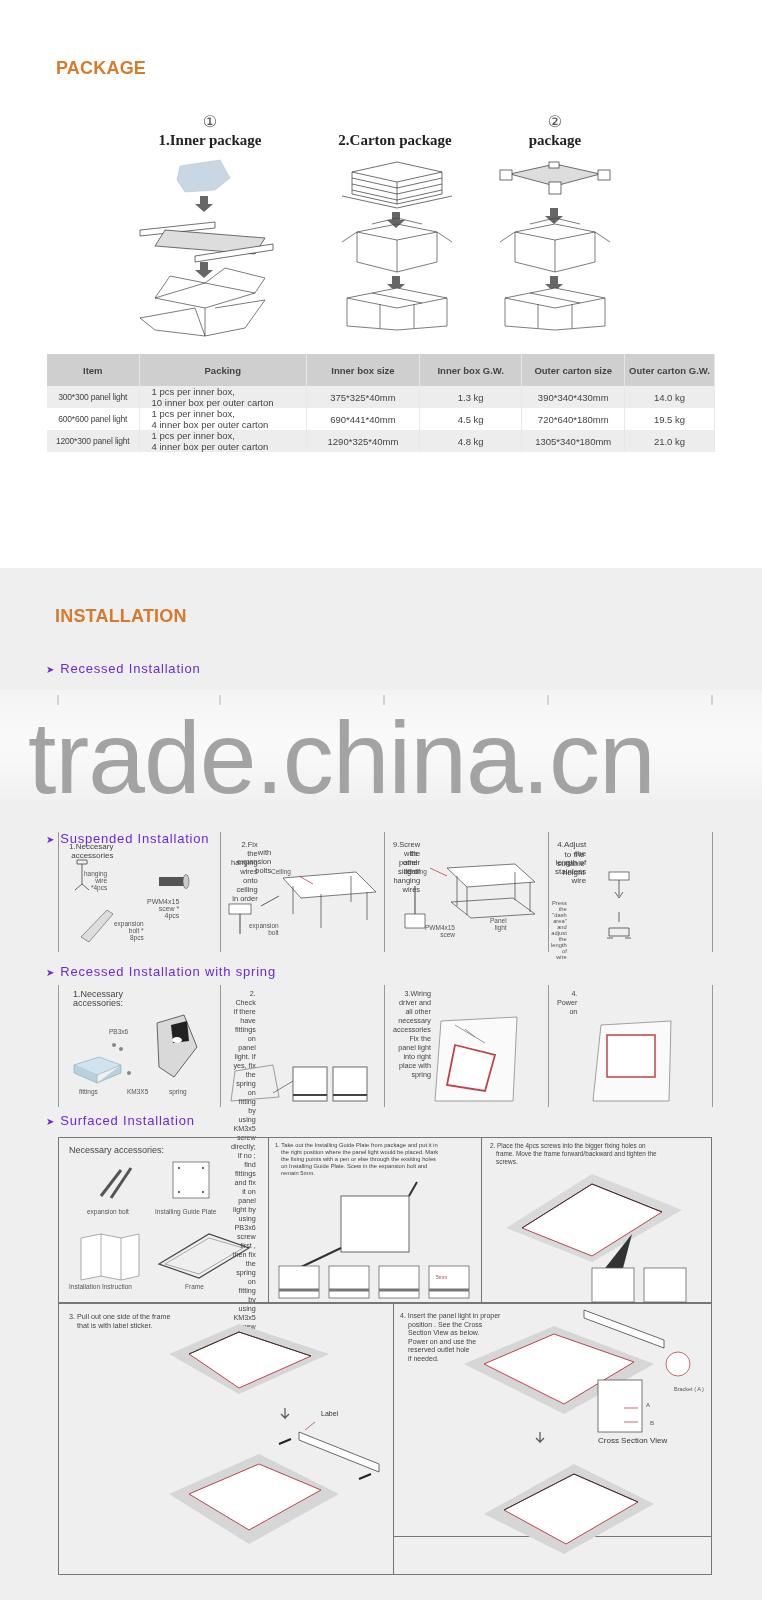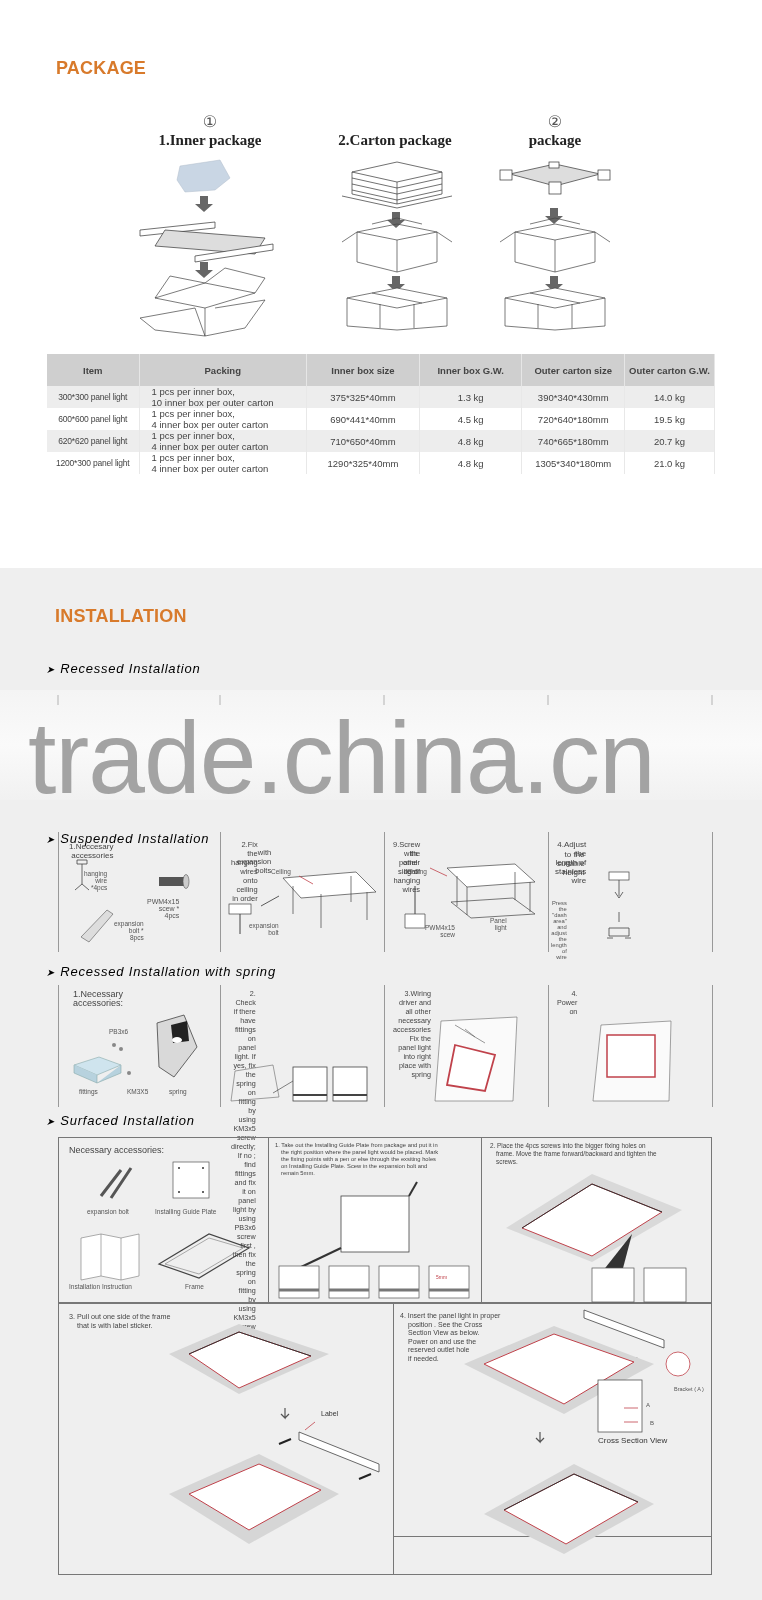--- a/index.html
+++ b/index.html
@@ -10,21 +10,21 @@
   .col { position: absolute; text-align: center; }
   .circ { font-family: "DejaVu Serif", serif; font-size: 16px; color: #555; height: 20px; }
   .col-title { font-family: "Liberation Serif", serif; font-weight: bold; font-size: 15px; color: #222; }
   table.pk { position: absolute; left: 47px; top: 354px; width: 668px; border-collapse: collapse; font-size: 9.5px; color: #444; }
   table.pk th { background: #cfcfcf; font-weight: bold; height: 32px; border-right: 1px solid #e6e6e6; }
   table.pk td { height: 19px; text-align: center; border-right: 1px solid #e8e8e8; line-height: 11px; }
   table.pk tr:nth-child(odd) td { background: #ededed; }
   table.pk tr:nth-child(even) td { background: #fff; }
   table.pk td.packing { text-align: left; padding-left: 12px; }
   table.pk td.item { font-size: 8.5px; letter-spacing: -0.2px; }
-  .sub { position: absolute; font-size: 13px; color: #000000; letter-spacing: 0.8px; font-style: italic; }
+  .sub { position: absolute; font-size: 13px; color: #6d28d9; letter-spacing: 0.8px; }
   .sub .ar { font-size: 10px; margin-right: 5px; }
   .watermark { position: absolute; left: 28px; top: 700px; font-family: "Liberation Sans", sans-serif; font-size: 102px; color: #a3a3a3; letter-spacing: -1px; }
   .strip { position: absolute; left: 0; top: 690px; width: 762px; height: 110px; background: linear-gradient(#f4f4f4, #fafafa 50%, #f1f1f1); }
   .panel { position: absolute; border-left: 1px solid #999; text-align: right; }
   .ptxt { position: absolute; font-size: 7.5px; color: #444; line-height: 9px; }
   .box { position: absolute; border: 1px solid #777; }
   .lbl { position: absolute; font-size: 6.5px; color: #555; }
   svg { position: absolute; overflow: visible; }
 </style>
 </head>
@@ -107,31 +107,20 @@
         <td class="packing">
             <div>1 pcs per inner box,</div>
             <div>4 inner box per outer carton</div>
           </td>
         <td>690*441*40mm</td>
         <td>4.5 kg</td>
         <td>720*640*180mm</td>
         <td>19.5 kg</td>
       </tr>
       <tr>
-        <td class="item">620*620 panel light</td>
-        <td class="packing">
-            <div>1 pcs per inner box,</div>
-            <div>4 inner box per outer carton</div>
-          </td>
-        <td>710*650*40mm</td>
-        <td>4.8 kg</td>
-        <td>740*665*180mm</td>
-        <td>20.7 kg</td>
-      </tr>
-      <tr>
         <td class="item">1200*300 panel light</td>
         <td class="packing">
             <div>1 pcs per inner box,</div>
             <div>4 inner box per outer carton</div>
           </td>
         <td>1290*325*40mm</td>
         <td>4.8 kg</td>
         <td>1305*340*180mm</td>
         <td>21.0 kg</td>
       </tr>

